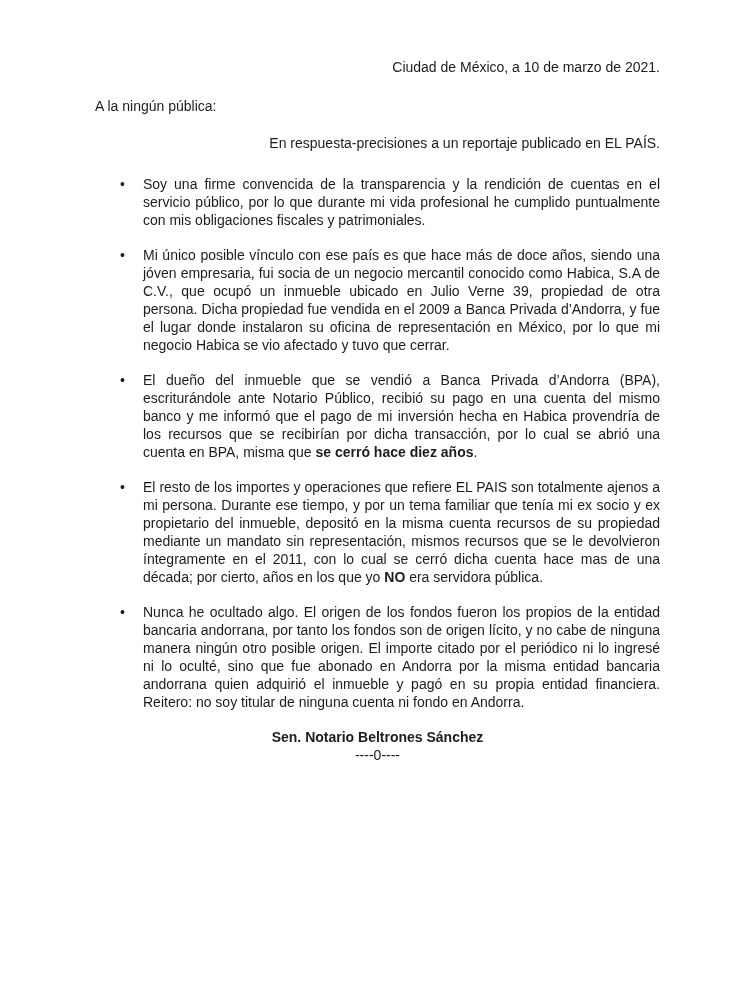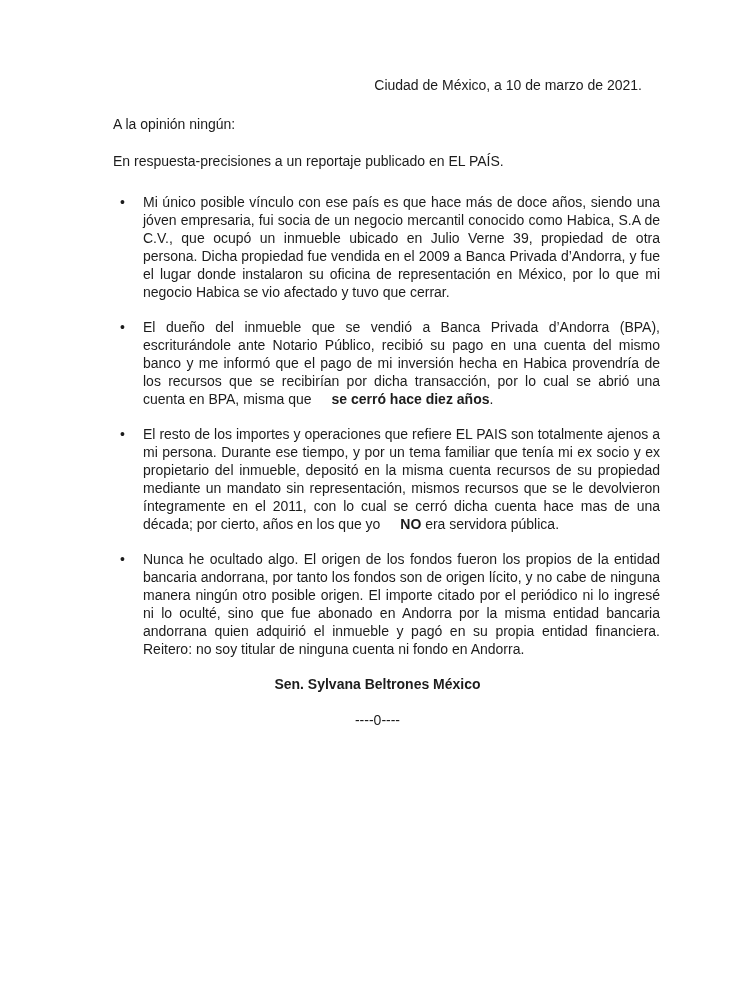--- a/index.html
+++ b/index.html
@@ -12,69 +12,70 @@
     width: 750px;
     height: 984px;
     box-sizing: border-box;
     background: #ffffff;
     padding: 58px 90px 0 95px;
     font-family: "Liberation Sans", "DejaVu Sans", sans-serif;
     font-size: 14px;
     line-height: 18px;
     color: #1c1c1c;
   }
-  p { margin: 18px; }
+  p { margin: 0; }
   .date-line {
     text-align: right;
     margin-bottom: 21px;
   }
   .salutation {
     margin-bottom: 19px;
   }
   .intro-line {
     margin-bottom: 23px;
+    text-align: right;
   }
   ul.bullet-list {
     list-style: none;
     margin: 0;
     padding: 0;
   }
   ul.bullet-list li {
     position: relative;
     padding-left: 48px;
     text-align: justify;
     margin-bottom: 17px;
   }
   ul.bullet-list li::before {
     content: "\2022";
     position: absolute;
     left: 25px;
     top: 0;
   }
   .bold-seg {
     font-weight: bold;
-    margin-left: 16px;
   }
   .sig-name {
     text-align: center;
     font-weight: bold;
     margin-top: 14px;
   }
   .sig-divider {
     text-align: center;
   }
 </style>
 </head>
 <body>
 
 <div class="page">
   <p class="date-line">Ciudad de México, a 10 de marzo de 2021.</p>
-  <p class="salutation">A la opinión ningún:</p>
+  <p class="salutation">A la ningún pública:</p>
   <p class="intro-line">En respuesta-precisiones a un reportaje publicado en EL PAÍS.</p>
   <ul class="bullet-list">
+      <li><span>Soy una firme convencida de la transparencia y la rendición de cuentas en el servicio público, por lo que durante mi vida profesional he cumplido puntualmente con mis obligaciones fiscales y patrimoniales.</span></li>
       <li><span>Mi único posible vínculo con ese país es que hace más de doce años, siendo una jóven empresaria, fui socia de un negocio mercantil conocido como Habica, S.A de C.V., que ocupó un inmueble ubicado en Julio Verne 39, propiedad de otra persona. Dicha propiedad fue vendida en el 2009 a Banca Privada d’Andorra, y fue el lugar donde instalaron su oficina de representación en México, por lo que mi negocio Habica se vio afectado y tuvo que cerrar.</span></li>
       <li><span>El dueño del inmueble que se vendió a Banca Privada d’Andorra (BPA), escriturándole ante Notario Público, recibió su pago en una cuenta del mismo banco y me informó que el pago de mi inversión hecha en Habica provendría de los recursos que se recibirían por dicha transacción, por lo cual se abrió una cuenta en BPA, misma que </span><span class="bold-seg">se cerró hace diez años</span><span>.</span></li>
       <li><span>El resto de los importes y operaciones que refiere EL PAIS son totalmente ajenos a mi persona. Durante ese tiempo, y por un tema familiar que tenía mi ex socio y ex propietario del inmueble, depositó en la misma cuenta recursos de su propiedad mediante un mandato sin representación, mismos recursos que se le devolvieron íntegramente en el 2011, con lo cual se cerró dicha cuenta hace mas de una década; por cierto, años en los que yo </span><span class="bold-seg">NO</span><span> era servidora pública.</span></li>
       <li><span>Nunca he ocultado algo. El origen de los fondos fueron los propios de la entidad bancaria andorrana, por tanto los fondos son de origen lícito, y no cabe de ninguna manera ningún otro posible origen. El importe citado por el periódico ni lo ingresé ni lo oculté, sino que fue abonado en Andorra por la misma entidad bancaria andorrana quien adquirió el inmueble y pagó en su propia entidad financiera. Reitero: no soy titular de ninguna cuenta ni fondo en Andorra.</span></li>
     </ul>
-  <p class="sig-name">Sen. Sylvana Beltrones México</p>
+  <p class="sig-name">Sen. Notario Beltrones Sánchez</p>
   <p class="sig-divider">----0----</p>
 </div>
 
 </body></html>

